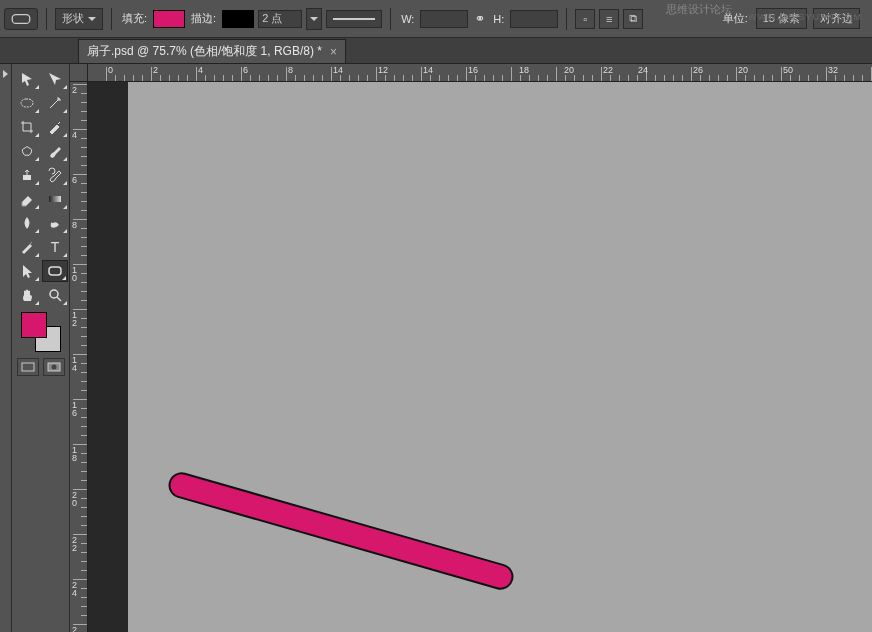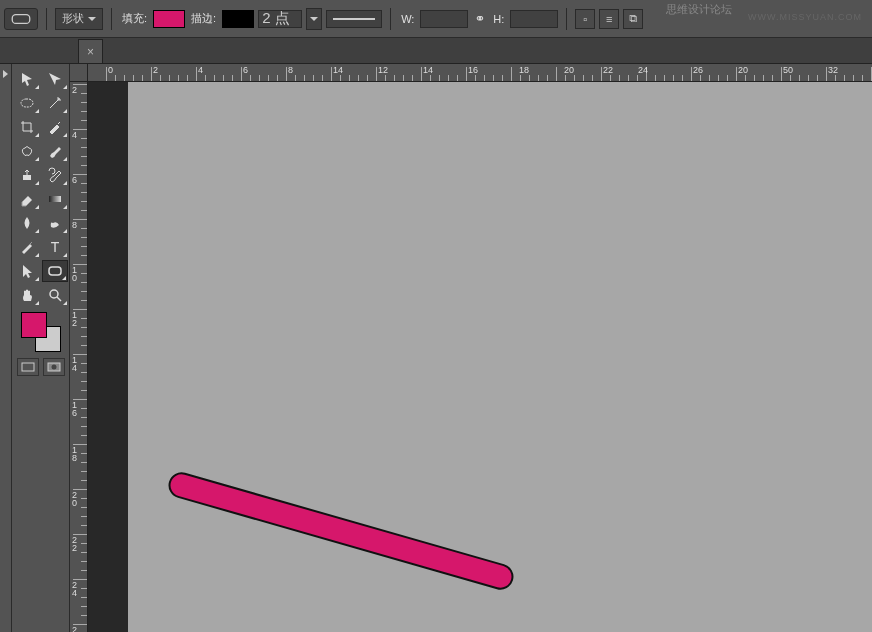--- a/index.html
+++ b/index.html
@@ -8,21 +8,21 @@
 .options-bar { height: 38px; background: #535353; border-bottom: 1px solid #2a2a2a; display: flex; align-items: center; padding: 0 4px; gap: 4px; }
 .opt-shape-preview { width: 34px; height: 22px; background: #414141; border: 1px solid #2a2a2a; border-radius: 3px; display: flex; align-items: center; justify-content: center; }
 .opt-shape-preview svg { width: 22px; height: 14px; }
 .opt-dropdown { height: 22px; background: #414141; border: 1px solid #2a2a2a; display: flex; align-items: center; padding: 0 6px; gap: 4px; }
 .opt-dropdown .chev { width: 0; height: 0; border-left: 4px solid transparent; border-right: 4px solid transparent; border-top: 4px solid #ccc; }
 .opt-label { color: #e0e0e0; margin: 0 2px; }
 .opt-swatch { width: 32px; height: 18px; border: 1px solid #000; }
 .opt-swatch.fill { background: #d6176b; }
 .opt-swatch.stroke { background: #000; }
 .opt-divider { width: 1px; height: 22px; background: #2a2a2a; margin: 0 4px; }
-.opt-input { width: 48px; height: 18px; background: #414141; border: 1px solid #2a2a2a; color: #ccc; padding: 0 3px; font-size: 15px; }
+.opt-input { width: 48px; height: 18px; background: #414141; border: 1px solid #2a2a2a; color: #ccc; padding: 0 3px; font-size: 11px; }
 .opt-strokestyle { width: 56px; height: 18px; background: #414141; border: 1px solid #2a2a2a; display: flex; align-items: center; justify-content: center; position: relative; }
 .opt-strokestyle::before { content: ""; display: block; width: 42px; height: 2px; background: #ccc; }
 .opt-right { margin-left: auto; display: flex; align-items: center; gap: 6px; padding-right: 8px; }
 .opt-icon-btn { width: 20px; height: 20px; background: #4a4a4a; border: 1px solid #2a2a2a; display: flex; align-items: center; justify-content: center; }
 .opt-icon-btn span { font-size: 11px; color: #ccc; }
 .pill-btn { background: #4a4a4a; border: 1px solid #2a2a2a; padding: 2px 6px; font-size: 11px; color: #ccc; }
 .watermark { position: absolute; top: 2px; right: 140px; color: #888; font-size: 11px; pointer-events: none; }
 .watermark2 { position: absolute; top: 12px; right: 10px; color: #666; font-size: 9px; letter-spacing: 1px; pointer-events: none; }
 
 .tab-bar { height: 26px; background: #3f3f3f; border-bottom: 1px solid #222; display: flex; align-items: flex-end; padding-left: 78px; }
@@ -97,26 +97,32 @@
   <div class="opt-divider"></div>
   <div class="opt-icon-btn">
       <span>▫</span>
     </div>
   <div class="opt-icon-btn">
       <span>≡</span>
     </div>
   <div class="opt-icon-btn">
       <span>⧉</span>
     </div>
+  <div class="opt-right">
+    <span class="opt-label">单位:</span>
+    <span class="pill-btn">15 像素</span>
+    <span class="pill-btn">对齐边</span>
+  </div>
 </div>
 <div class="watermark">思维设计论坛</div>
 <div class="watermark2">WWW.MISSYUAN.COM</div>
 
 <div class="tab-bar">
   <div class="doc-tab">
+    <span>扇子.psd @ 75.7% (色相/饱和度 1, RGB/8) *</span>
     <span class="close">×</span>
   </div>
 </div>
 
 <div class="main">
   <div class="left-strip">
     <span class="tri"></span>
   </div>
 
   <div class="tool-panel">

